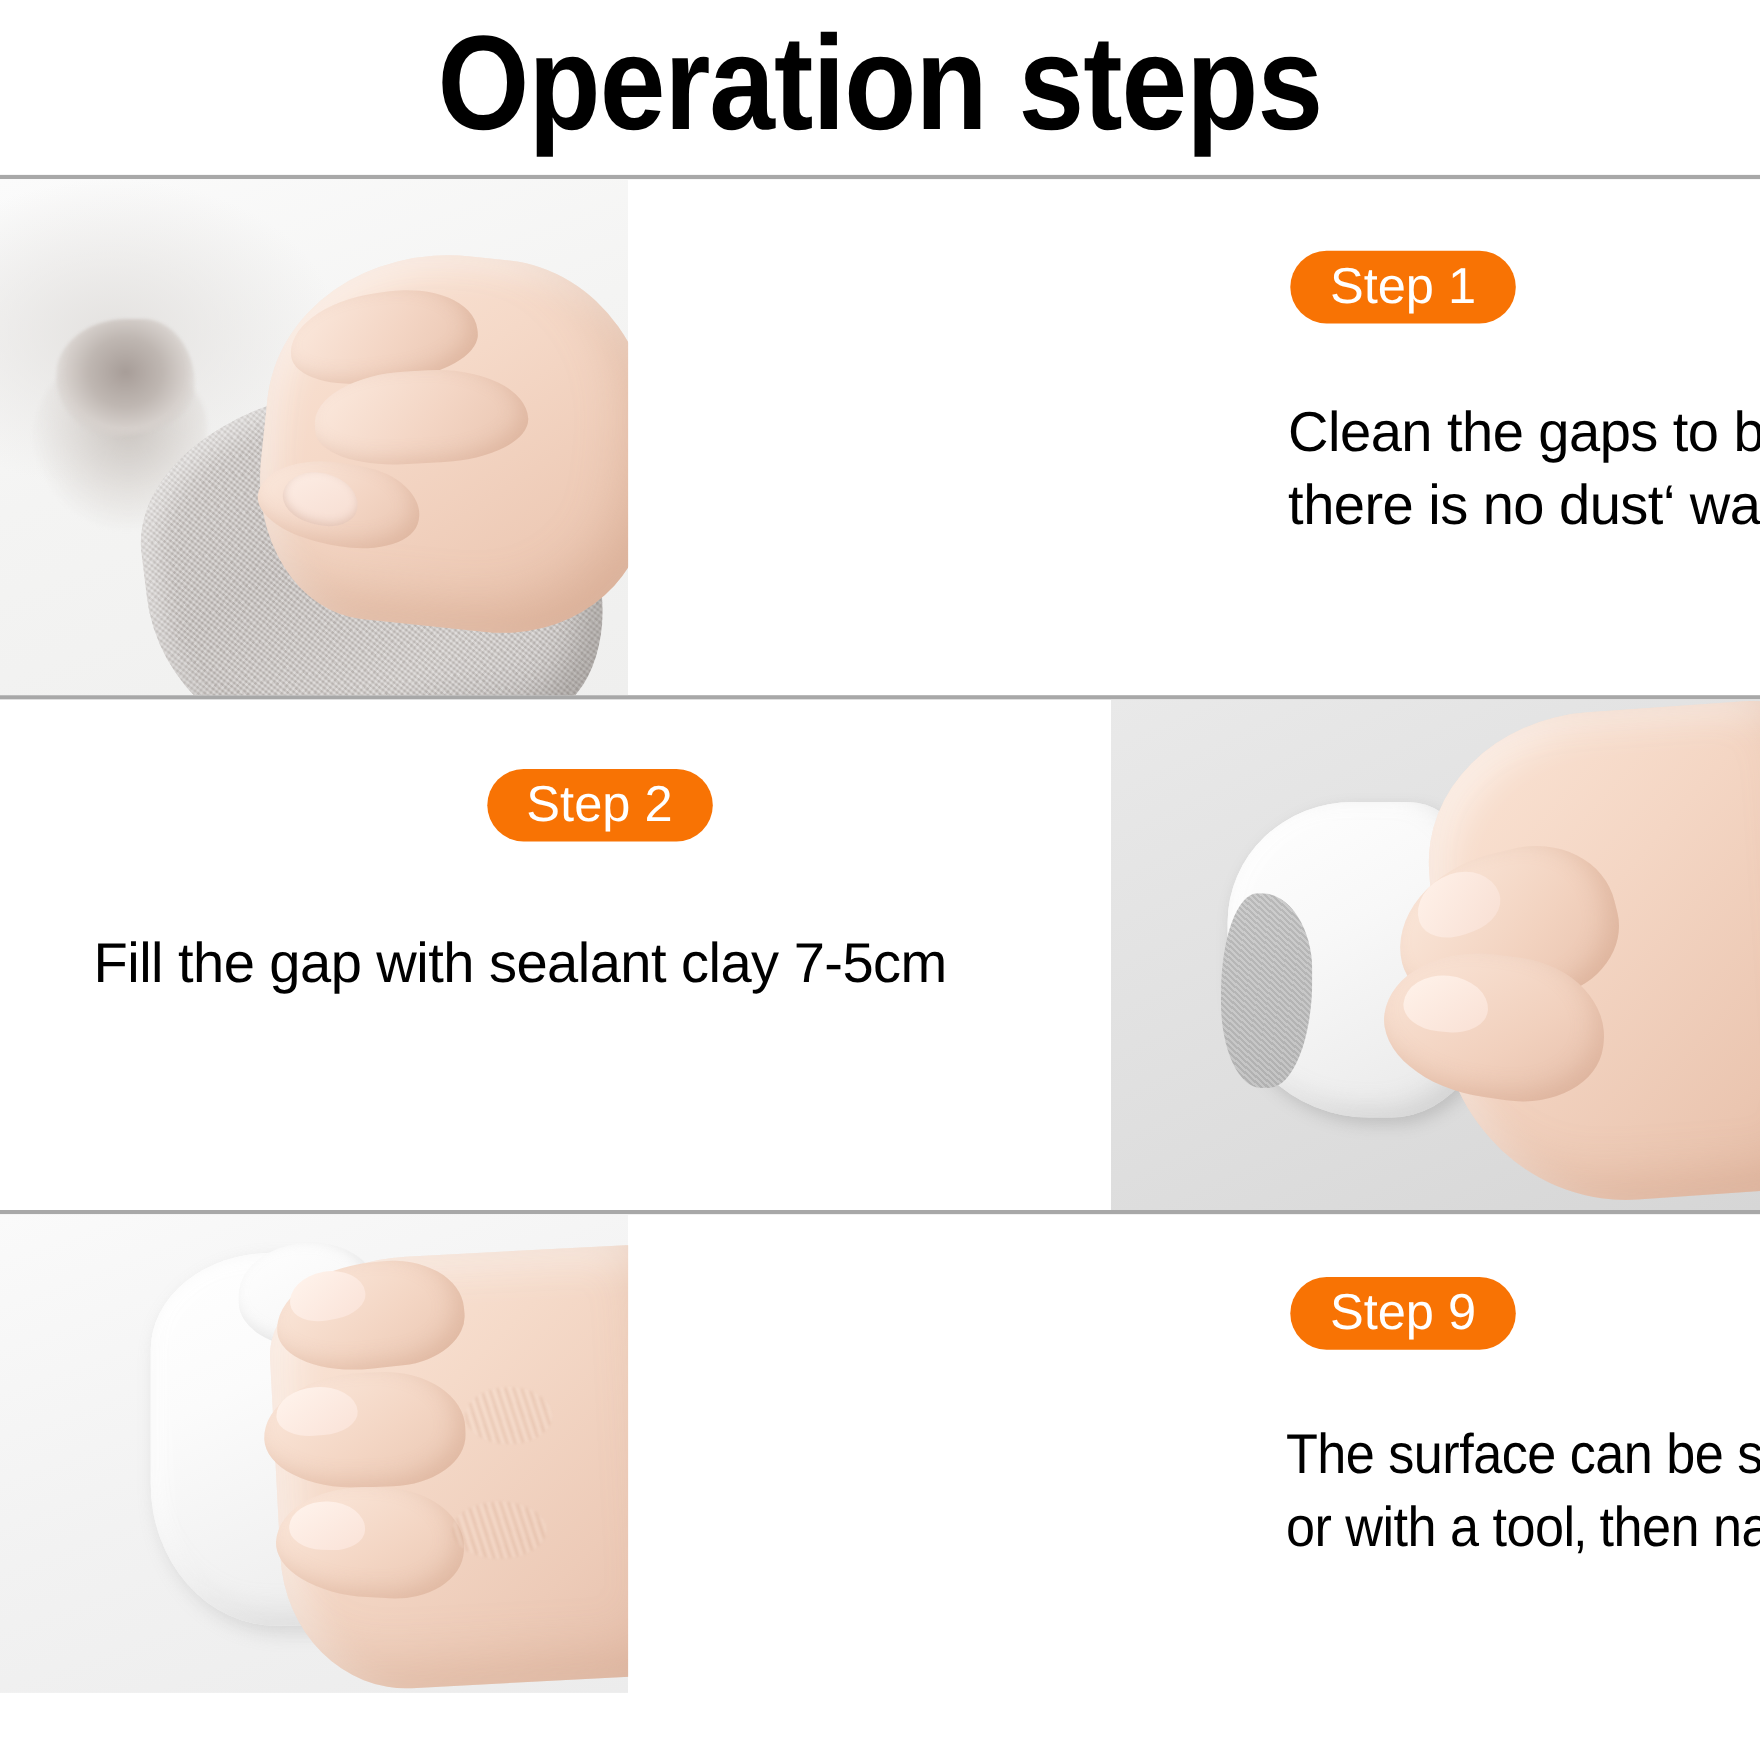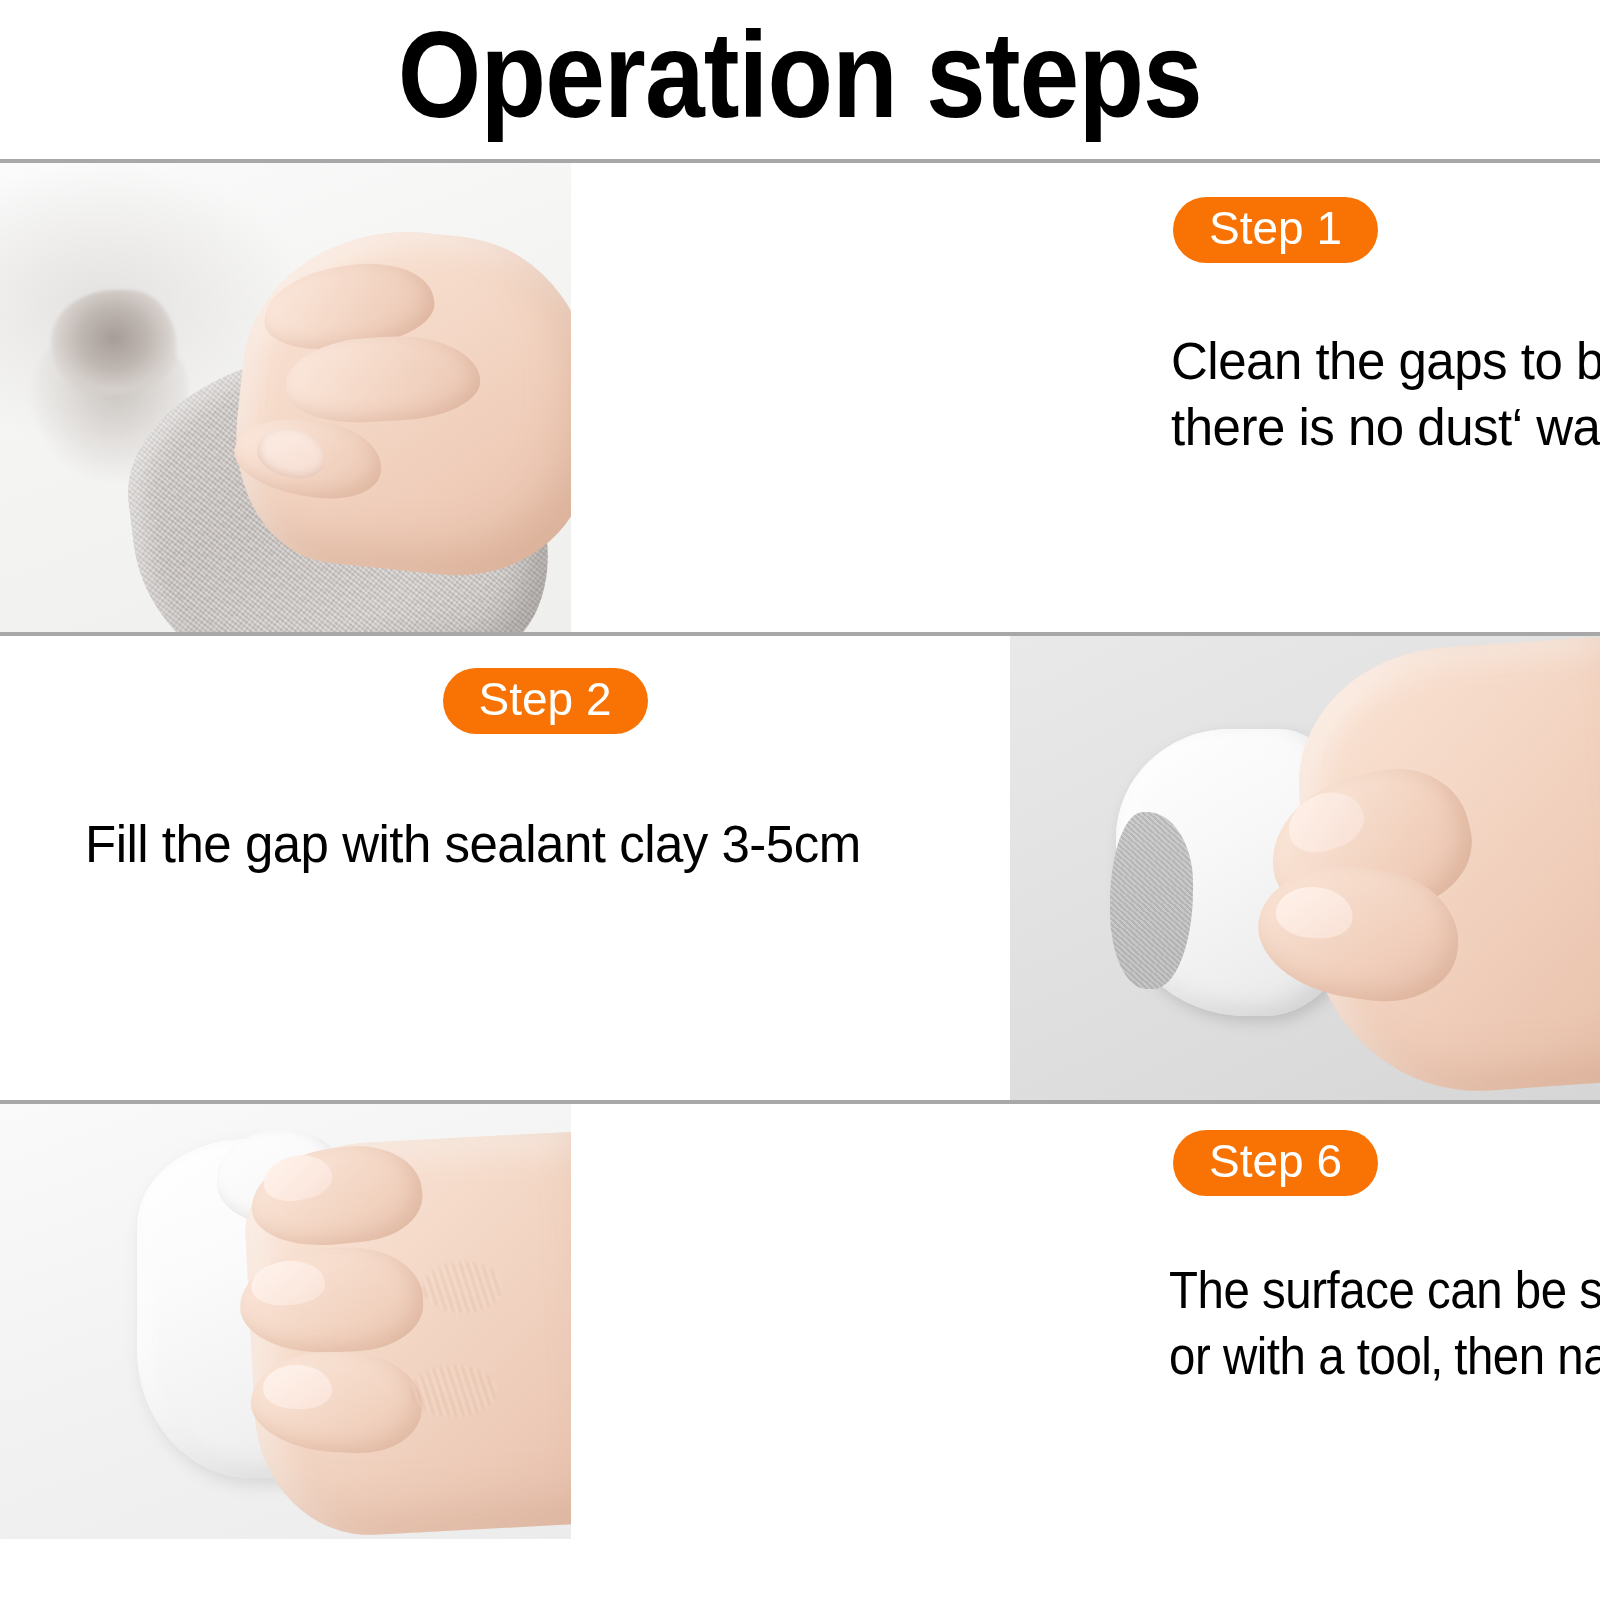--- a/index.html
+++ b/index.html
@@ -75,20 +75,21 @@
     background: #F87304;
     color: #ffffff;
     border-radius: 40px;
     height: 66px;
     padding: 0 36px;
     font-size: 46px;
     font-weight: 500;
     line-height: 1;
     box-sizing: border-box;
     white-space: nowrap;
+    margin-top: 31px;
   }
   .badge span { position: relative; top: -2px; }
 
   
   .body-text {
     font-size: 51px;
     line-height: 1.30;
     letter-spacing: -0.5px;
     white-space: pre-line;
   }
@@ -317,21 +318,21 @@
 <div class="divider"></div>
 
 <div class="row row-2">
 
   <div class="text-cell r2-text">
     <div class="r2-badge-wrap">
       <div class="badge">
           <span>Step 2</span>
         </div>
     </div>
-    <div class="body-text r2-body">Fill the gap with sealant clay 3-5cm</div>
+    <div class="body-text r2-body">Fill the gap with sealant clay 7-5cm</div>
   </div>
 
   <div class="photo-cell r2-photo">
     <div class="ph ph2">
       <div class="ph2-patch"></div>
       <div class="ph2-rough"></div>
       <div class="ph2-hand"></div>
       <div class="ph2-thumb"></div>
       <div class="ph2-thumbnail"></div>
       <div class="ph2-index"></div>
@@ -356,20 +357,20 @@
       <div class="ph3-nb"></div>
       <div class="ph3-nc"></div>
       <div class="ph3-knuckle"></div>
       <div class="ph3-knuckle2"></div>
     </div>
   </div>
 
   <div class="text-cell r3-text">
     <div class="r3-badge-wrap">
       <div class="badge">
-          <span>Step 6</span>
+          <span>Step 9</span>
         </div>
     </div>
     <div class="body-text condensed r3-body">The surface can be smoothed by hand
 or with a tool‚ then natural drying.</div>
   </div>
 
 </div>
 
 </body></html>

